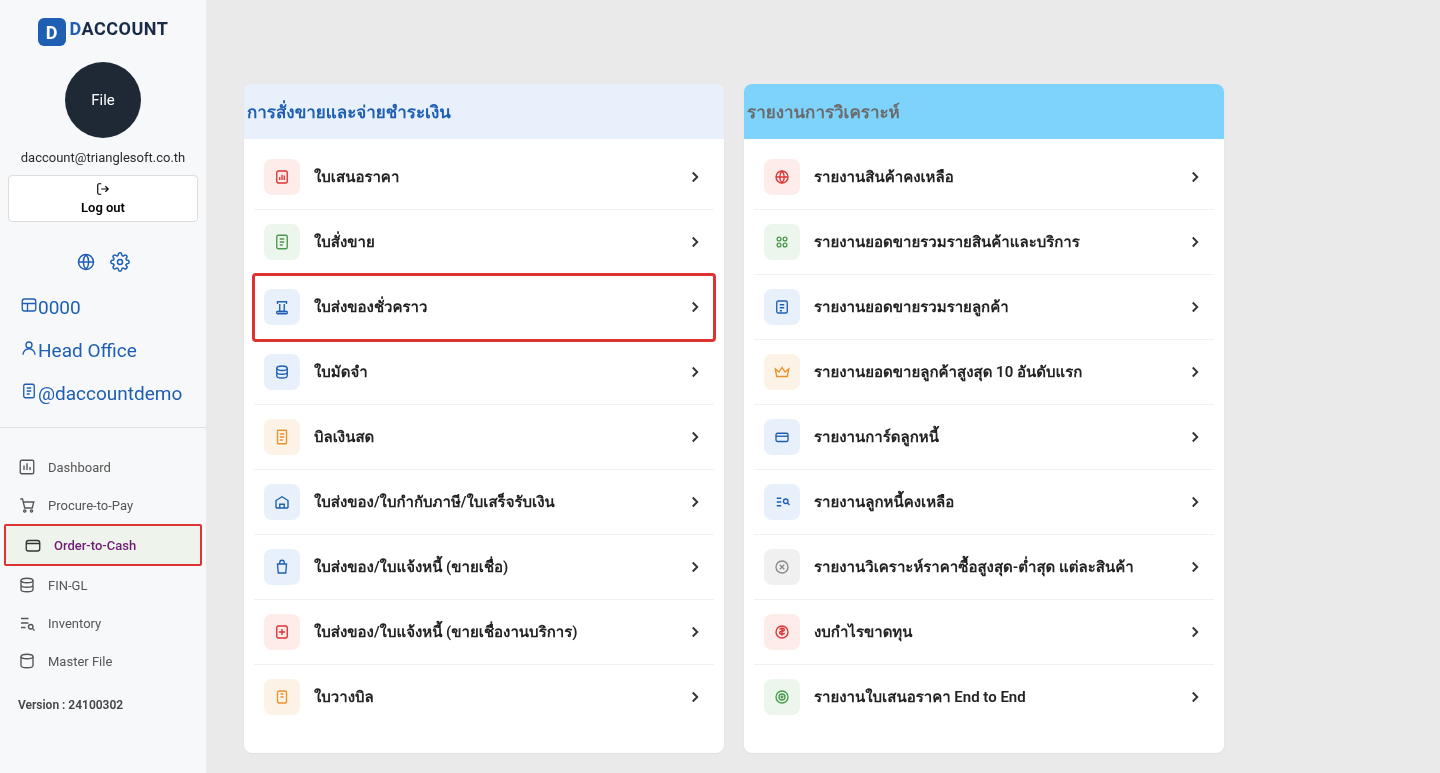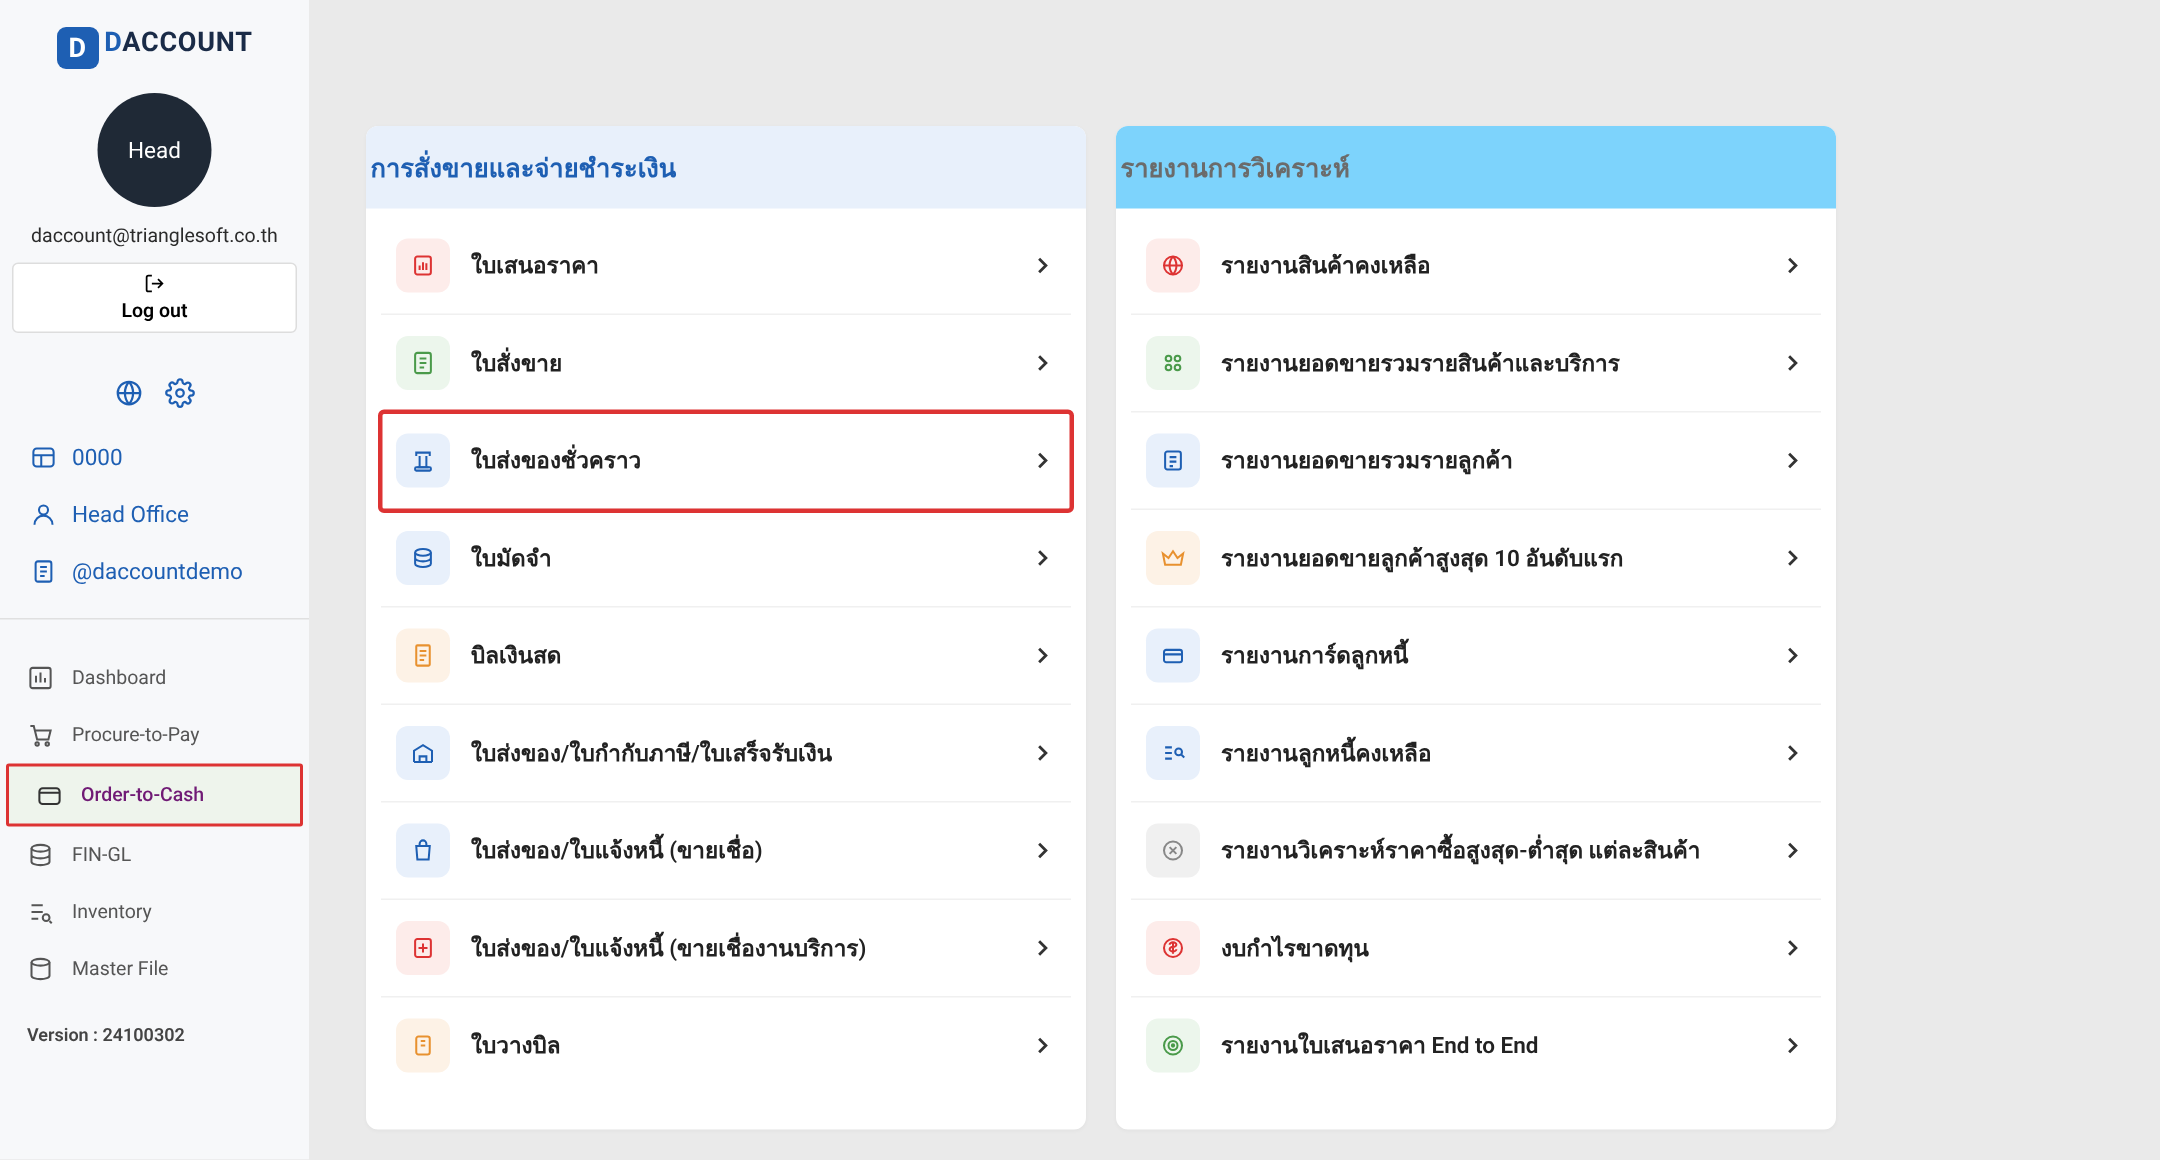--- a/index.html
+++ b/index.html
@@ -12,21 +12,21 @@
 .logo-text { font-weight: 700; font-size: 18px; letter-spacing: 0.5px; }
 .logo-text .d { color: #1e5fb3; }
 .logo-text .rest { color: #1a2b47; }
 .profile { display: flex; flex-direction: column; align-items: center; padding: 6px 8px 14px; }
 .avatar-circle { width: 76px; height: 76px; border-radius: 50%; background: #1f2936; color: #fff; display: flex; align-items: center; justify-content: center; font-size: 15px; }
 .email { font-size: 13px; color: #2b2b2b; margin-top: 12px; }
 .logout-btn { margin-top: 10px; width: 190px; background: #fff; border: 1px solid #ddd; border-radius: 4px; padding: 6px 0; font-size: 13px; font-weight: 600; display: flex; align-items: center; justify-content: center; gap: 4px; cursor: pointer; flex-direction: column; }
 .icon-row { display: flex; justify-content: center; gap: 14px; padding: 16px 0 14px; }
 .icon-row svg { width: 20px; height: 20px; stroke: #1e5fb3; }
 .meta-list { padding: 0 20px 12px; }
-.meta-item { display: flex; align-items: center; gap: 10px; padding: 10px 0; color: #1e5fb3; font-size: 15px; }
+.meta-item { display: flex; padding: 10px 0; color: #1e5fb3; font-size: 19px; }
 .meta-item svg { width: 18px; height: 18px; stroke: #1e5fb3; flex-shrink: 0; }
 .divider { height: 1px; background: #e0e0e0; margin: 0; }
 .nav-list { padding: 20px 0 0; }
 .nav-item { display: flex; align-items: center; gap: 12px; padding: 10px 18px; font-size: 13px; color: #555; cursor: pointer; position: relative; }
 .nav-item svg { width: 18px; height: 18px; stroke: #555; fill: none; stroke-width: 1.8; }
 .nav-item.active { background: #eef4ec; border: 2px solid #d33; border-radius: 2px; margin: 0 4px; color: #701a75; font-weight: 500; }
 .nav-item.active svg { stroke: #333; }
 .version { padding: 18px; font-size: 12px; color: #444; font-weight: 600; }
 
 
@@ -51,21 +51,21 @@
 </style>
 </head>
 <body>
 
 <div class="sidebar">
   <div class="logo-area">
     <span class="logo-mark">D</span>
     <span class="logo-text"><span class="d">D</span><span class="rest">ACCOUNT</span></span>
   </div>
   <div class="profile">
-    <div class="avatar-circle">Head</div>
+    <div class="avatar-circle">File</div>
     <div class="email">daccount@trianglesoft.co.th</div>
     <button class="logout-btn">
       <svg viewBox="0 0 24 24" width="14" height="14" fill="none" stroke="currentColor" stroke-width="2">
           <path d="M9 21H5a2 2 0 01-2-2V5a2 2 0 012-2h4M16 17l5-5-5-5M21 12H9"></path>
         </svg>
       <span>Log out</span>
     </button>
   </div>
   <div class="icon-row">
     <svg viewBox="0 0 24 24" fill="none" stroke-width="1.8">

